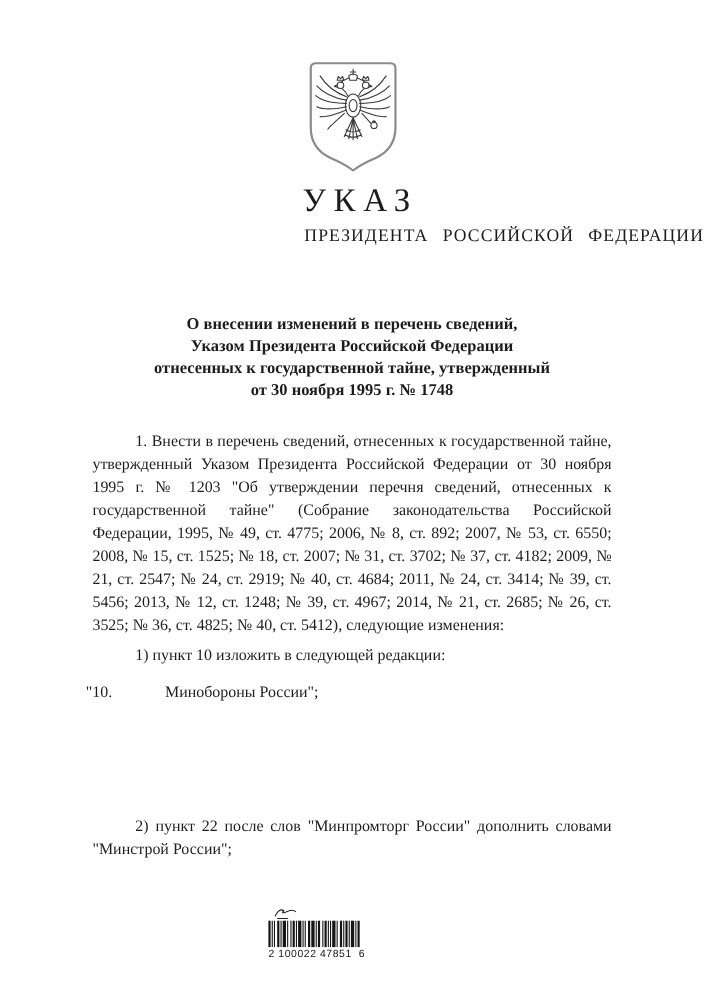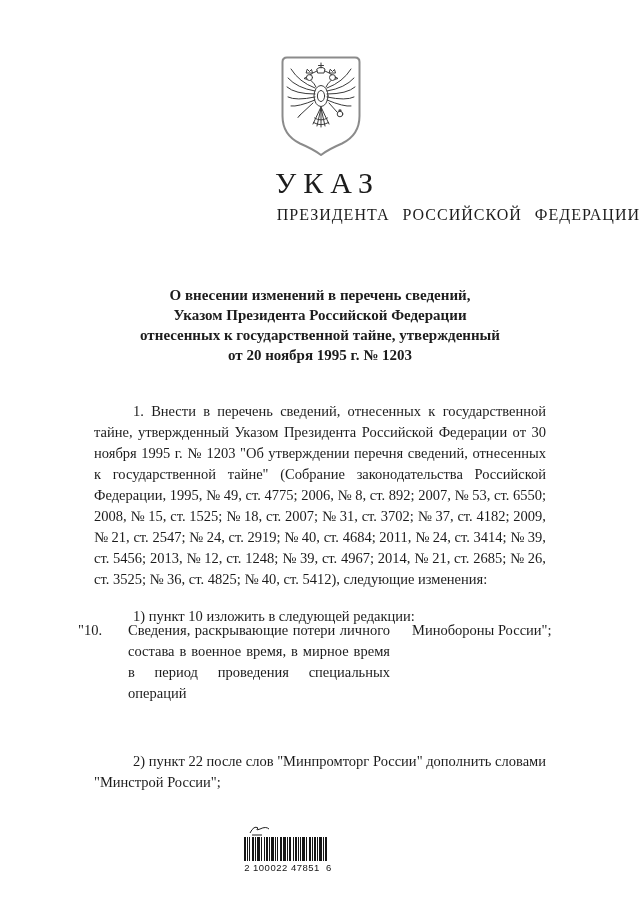--- a/index.html
+++ b/index.html
@@ -61,21 +61,21 @@
   }
   .body-block {
     position: absolute;
     left: 78px;
     width: 484px;
     font-size: 14.5px;
     line-height: 21px;
   }
   .intro-block { top: 385px; }
   .para {
-    margin: 16px;
+    margin: 6px;
     text-indent: 39px;
   }
   .justify { text-align: justify; }
   .entry-row {
     position: absolute;
     left: 78px;
     top: 620px;
     width: 484px;
     display: flex;
     font-size: 14.5px;
@@ -151,31 +151,30 @@
     </svg>
   </div>
 
   <h1 class="decree-type">УКАЗ</h1>
   <div class="decree-issuer">ПРЕЗИДЕНТА РОССИЙСКОЙ ФЕДЕРАЦИИ</div>
 
   <div class="doc-title">
     <div>О внесении изменений в перечень сведений,</div>
     <div>Указом Президента Российской Федерации</div>
     <div>отнесенных к государственной тайне, утвержденный</div>
-    <div>от 20 ноября 1995 г. № 1203</div>
+    <div>от 30 ноября 1995 г. № 1748</div>
   </div>
 
   <div class="body-block intro-block">
     <p class="para justify">1. Внести в перечень сведений, отнесенных к государственной тайне, утвержденный Указом Президента Российской Федерации от 30 ноября 1995 г. № 1203 "Об утверждении перечня сведений, отнесенных к государственной тайне" (Собрание законодательства Российской Федерации, 1995, № 49, ст. 4775; 2006, № 8, ст. 892; 2007, № 53, ст. 6550; 2008, № 15, ст. 1525; № 18, ст. 2007; № 31, ст. 3702; № 37, ст. 4182; 2009, № 21, ст. 2547; № 24, ст. 2919; № 40, ст. 4684; 2011, № 24, ст. 3414; № 39, ст. 5456; 2013, № 12, ст. 1248; № 39, ст. 4967; 2014, № 21, ст. 2685; № 26, ст. 3525; № 36, ст. 4825; № 40, ст. 5412), следующие изменения:</p>
     <p class="para">1) пункт 10 изложить в следующей редакции:</p>
   </div>
 
   <div class="entry-row">
     <div class="entry-num">"10.</div>
-    <div class="entry-desc">Сведения, раскрывающие потери личного состава в военное время, в мирное время в период проведения специальных операций</div>
     <div class="entry-agency">Минобороны России";</div>
   </div>
 
   <div class="body-block amendments-block">
     <p class="para justify">2) пункт 22 после слов "Минпромторг России" дополнить словами "Минстрой России";</p>
   </div>
 
   <div class="barcode">
     <svg class="squiggle" width="24" height="13" viewBox="0 0 24 13" aria-hidden="true">
       <path d="M2,9 Q6,1 10,4 Q7,7 12,5 Q18,2 21,5 M4,11 H14" stroke="#222" stroke-width="1" fill="none"></path>

